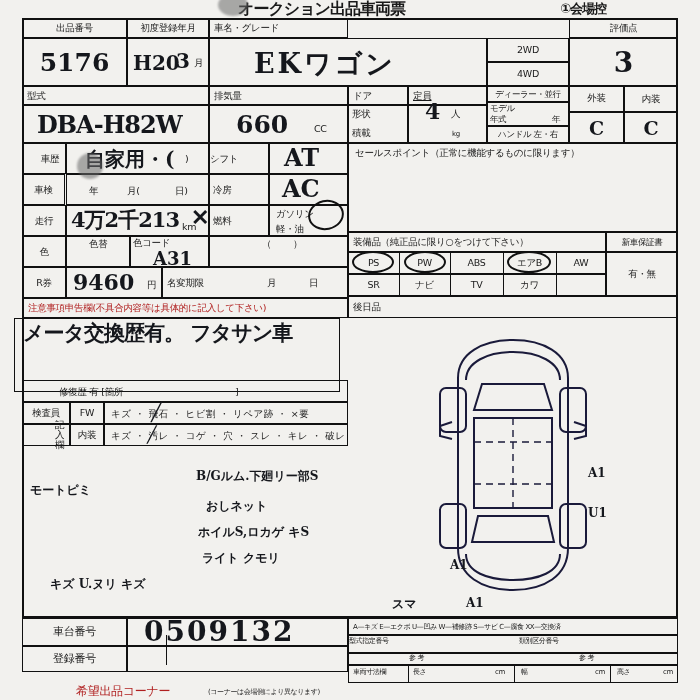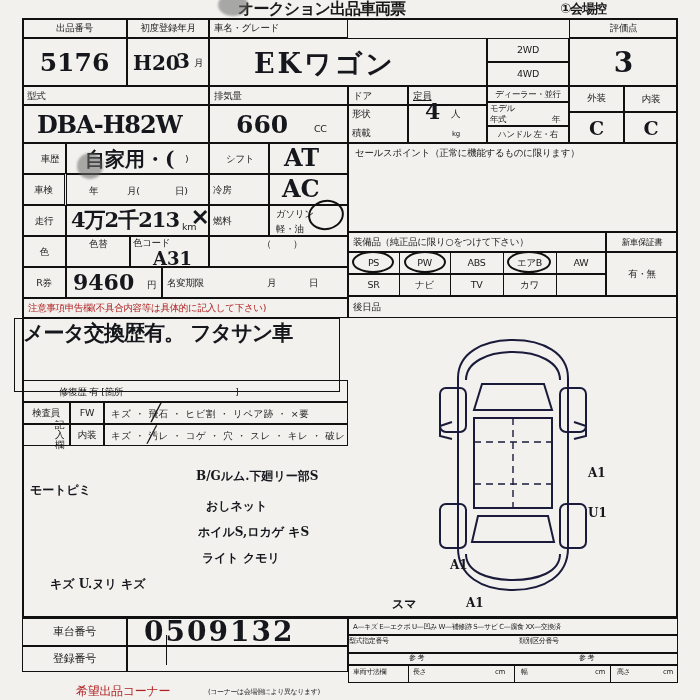--- a/index.html
+++ b/index.html
@@ -141,21 +141,21 @@
 
   <div class="abs bx" style="left:22px;top:143px;width:44px;height:31px;">
     <div class="lbl ctr" style="height:100%;padding-left:12px;">車歴</div>
   </div>
   <div class="abs bx" style="left:66px;top:143px;width:143px;height:31px;">
     <div class="hand" style="position:absolute;left:18px;top:2px;font-size:20px;">自家用・(</div>
     <div class="lbl" style="position:absolute;left:118px;top:10px;">)</div>
   </div>
 
   <div class="abs bx" style="left:209px;top:143px;width:60px;height:31px;">
-    <div class="lbl lft" style="height:100%;padding-left:16px;">シフト</div>
+    <div class="lbl lft" style="height:100%;padding-left:0;">シフト</div>
   </div>
   <div class="abs bx" style="left:269px;top:143px;width:79px;height:31px;">
     <div class="hand" style="position:absolute;left:14px;top:-1px;font-size:24px;">AT</div>
   </div>
 
   <div class="abs bx" style="left:348px;top:143px;width:330px;height:89px;">
     <div class="lbl" style="position:absolute;left:6px;top:4px;">セールスポイント（正常に機能するものに限ります）</div>
   </div>
 
   <div class="abs bx" style="left:22px;top:174px;width:43px;height:31px;">

